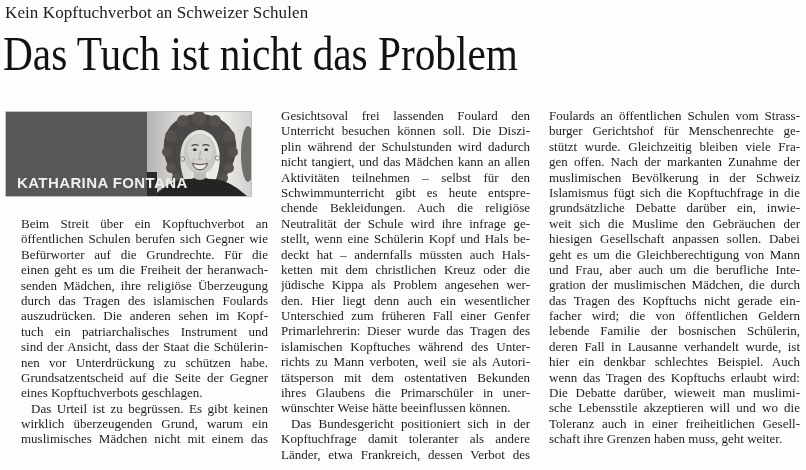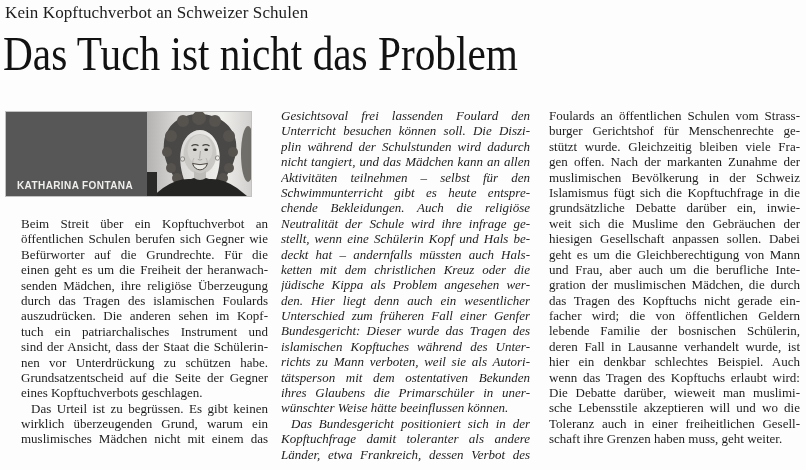--- a/index.html
+++ b/index.html
@@ -26,26 +26,26 @@
   }
   .photo{
     position:absolute;left:5px;top:111px;width:247px;height:86px;
     margin:0;background:var(--photo_panel,#575757);
     border:1px solid #c2c2c2;box-sizing:border-box;
   }
   .photo svg{position:absolute;right:0;top:0;display:block;}
   .photo figcaption{
     position:absolute;left:11px;bottom:5px;z-index:2;
     font-family:"Liberation Sans","DejaVu Sans",sans-serif;
-    font-size:10px;font-weight:700;letter-spacing:.4px;
+    font-size:15px;font-weight:700;letter-spacing:.4px;
     color:var(--caption_text,#f0efed);
   }
   .col{position:absolute;}
   .col-1{left:5px;top:216px;width:247px;margin-left:16px;}
-  .col-2{left:281px;top:108px;width:249px;font-style:italic;}
+  .col-2{left:281px;top:108px;width:249px;}
   .col-3{left:549px;top:108px;width:251px;}
   .line{
     height:15.4px;line-height:15.4px;font-size:13px;
     text-align:justify;text-align-last:justify;text-justify:inter-word;
     overflow:hidden;letter-spacing:0;
   }
   .line.i{text-indent:10px;}
   .line.e{text-align-last:left;}
 </style>
 </head>
@@ -130,21 +130,21 @@
         <div class="line">Aktivitäten teilnehmen – selbst für den</div>
         <div class="line">Schwimmunterricht gibt es heute entspre-</div>
         <div class="line">chende Bekleidungen. Auch die religiöse</div>
         <div class="line">Neutralität der Schule wird ihre infrage ge-</div>
         <div class="line">stellt, wenn eine Schülerin Kopf und Hals be-</div>
         <div class="line">deckt hat – andernfalls müssten auch Hals-</div>
         <div class="line">ketten mit dem christlichen Kreuz oder die</div>
         <div class="line">jüdische Kippa als Problem angesehen wer-</div>
         <div class="line">den. Hier liegt denn auch ein wesentlicher</div>
         <div class="line">Unterschied zum früheren Fall einer Genfer</div>
-        <div class="line">Bundesgericht: Dieser wurde das Tragen des</div>
+        <div class="line">Primarlehrerin: Dieser wurde das Tragen des</div>
         <div class="line">islamischen Kopftuches während des Unter-</div>
         <div class="line">richts zu Mann verboten, weil sie als Autori-</div>
         <div class="line">tätsperson mit dem ostentativen Bekunden</div>
         <div class="line">ihres Glaubens die Primarschüler in uner-</div>
         <div class="line e">wünschter Weise hätte beeinflussen können.</div>
         <div class="line i">Das Bundesgericht positioniert sich in der</div>
         <div class="line">Kopftuchfrage damit toleranter als andere</div>
         <div class="line">Länder, etwa Frankreich, dessen Verbot des</div>
       </div>
   </div>

